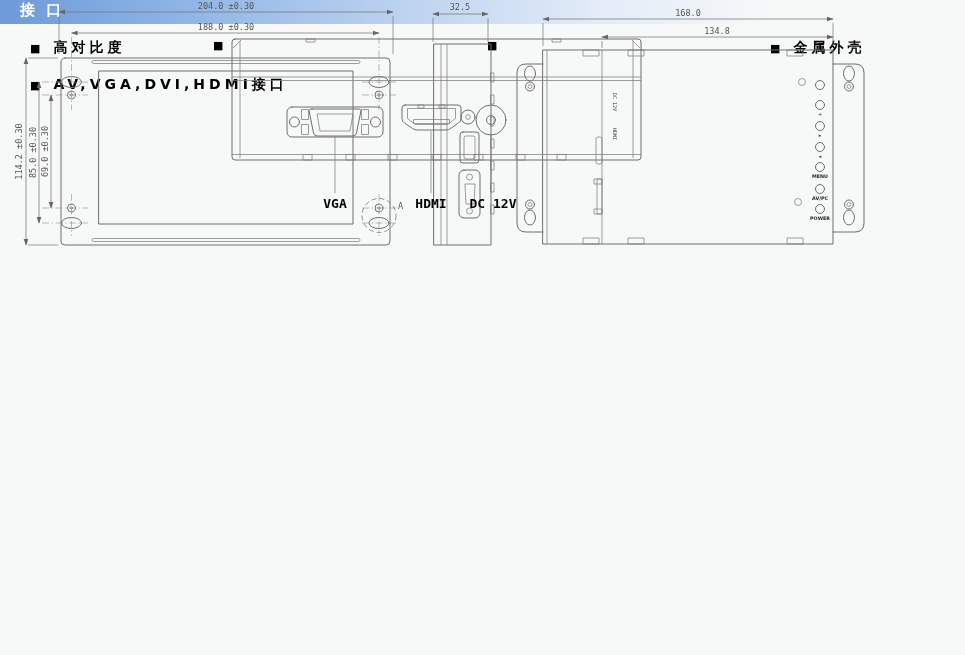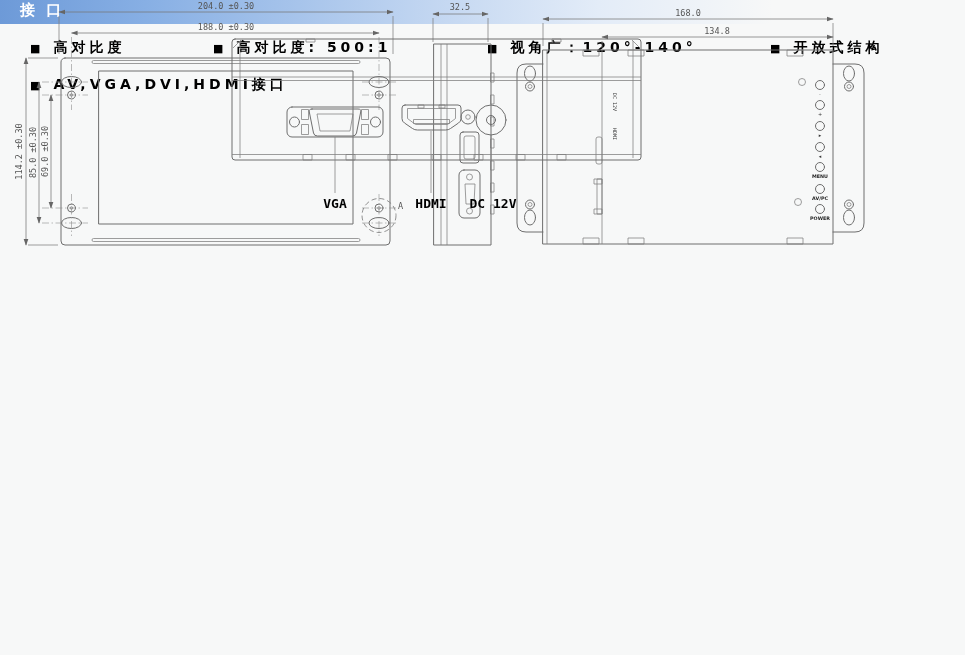--- a/index.html
+++ b/index.html
@@ -49,29 +49,27 @@
 <div class="section-bar" id="bar-interface">
   <span>接 口</span>
 </div>
 
 <div class="feat" style="left:30px;top:39px">
   <span class="bullet">■</span>
   <span>高对比度</span>
 </div>
 <div class="feat" style="left:213px;top:39px">
   <span class="bullet">■</span>
-  <span>高对比度: 500:1</span>
 </div>
 <div class="feat" style="left:487px;top:39px">
   <span class="bullet">■</span>
-  <span>视角广：120°-140°</span>
 </div>
 <div class="feat" style="left:770px;top:39px">
   <span class="bullet">■</span>
-  <span>开放式结构</span>
+  <span>金属外壳</span>
 </div>
 <div class="feat" style="left:30px;top:76px">
   <span class="bullet">■</span>
   <span>AV,VGA,DVI,HDMI接口</span>
 </div>
 
 <svg id="svg-dims" width="965" height="265" viewBox="0 0 965 265">
   <defs>
     <marker id="arr" viewBox="0 0 10 10" refX="9" refY="5" markerWidth="9" markerHeight="9" orient="auto-start-reverse">
       <path d="M0,1.5 L10,5 L0,8.5 z" fill="#666"></path>

